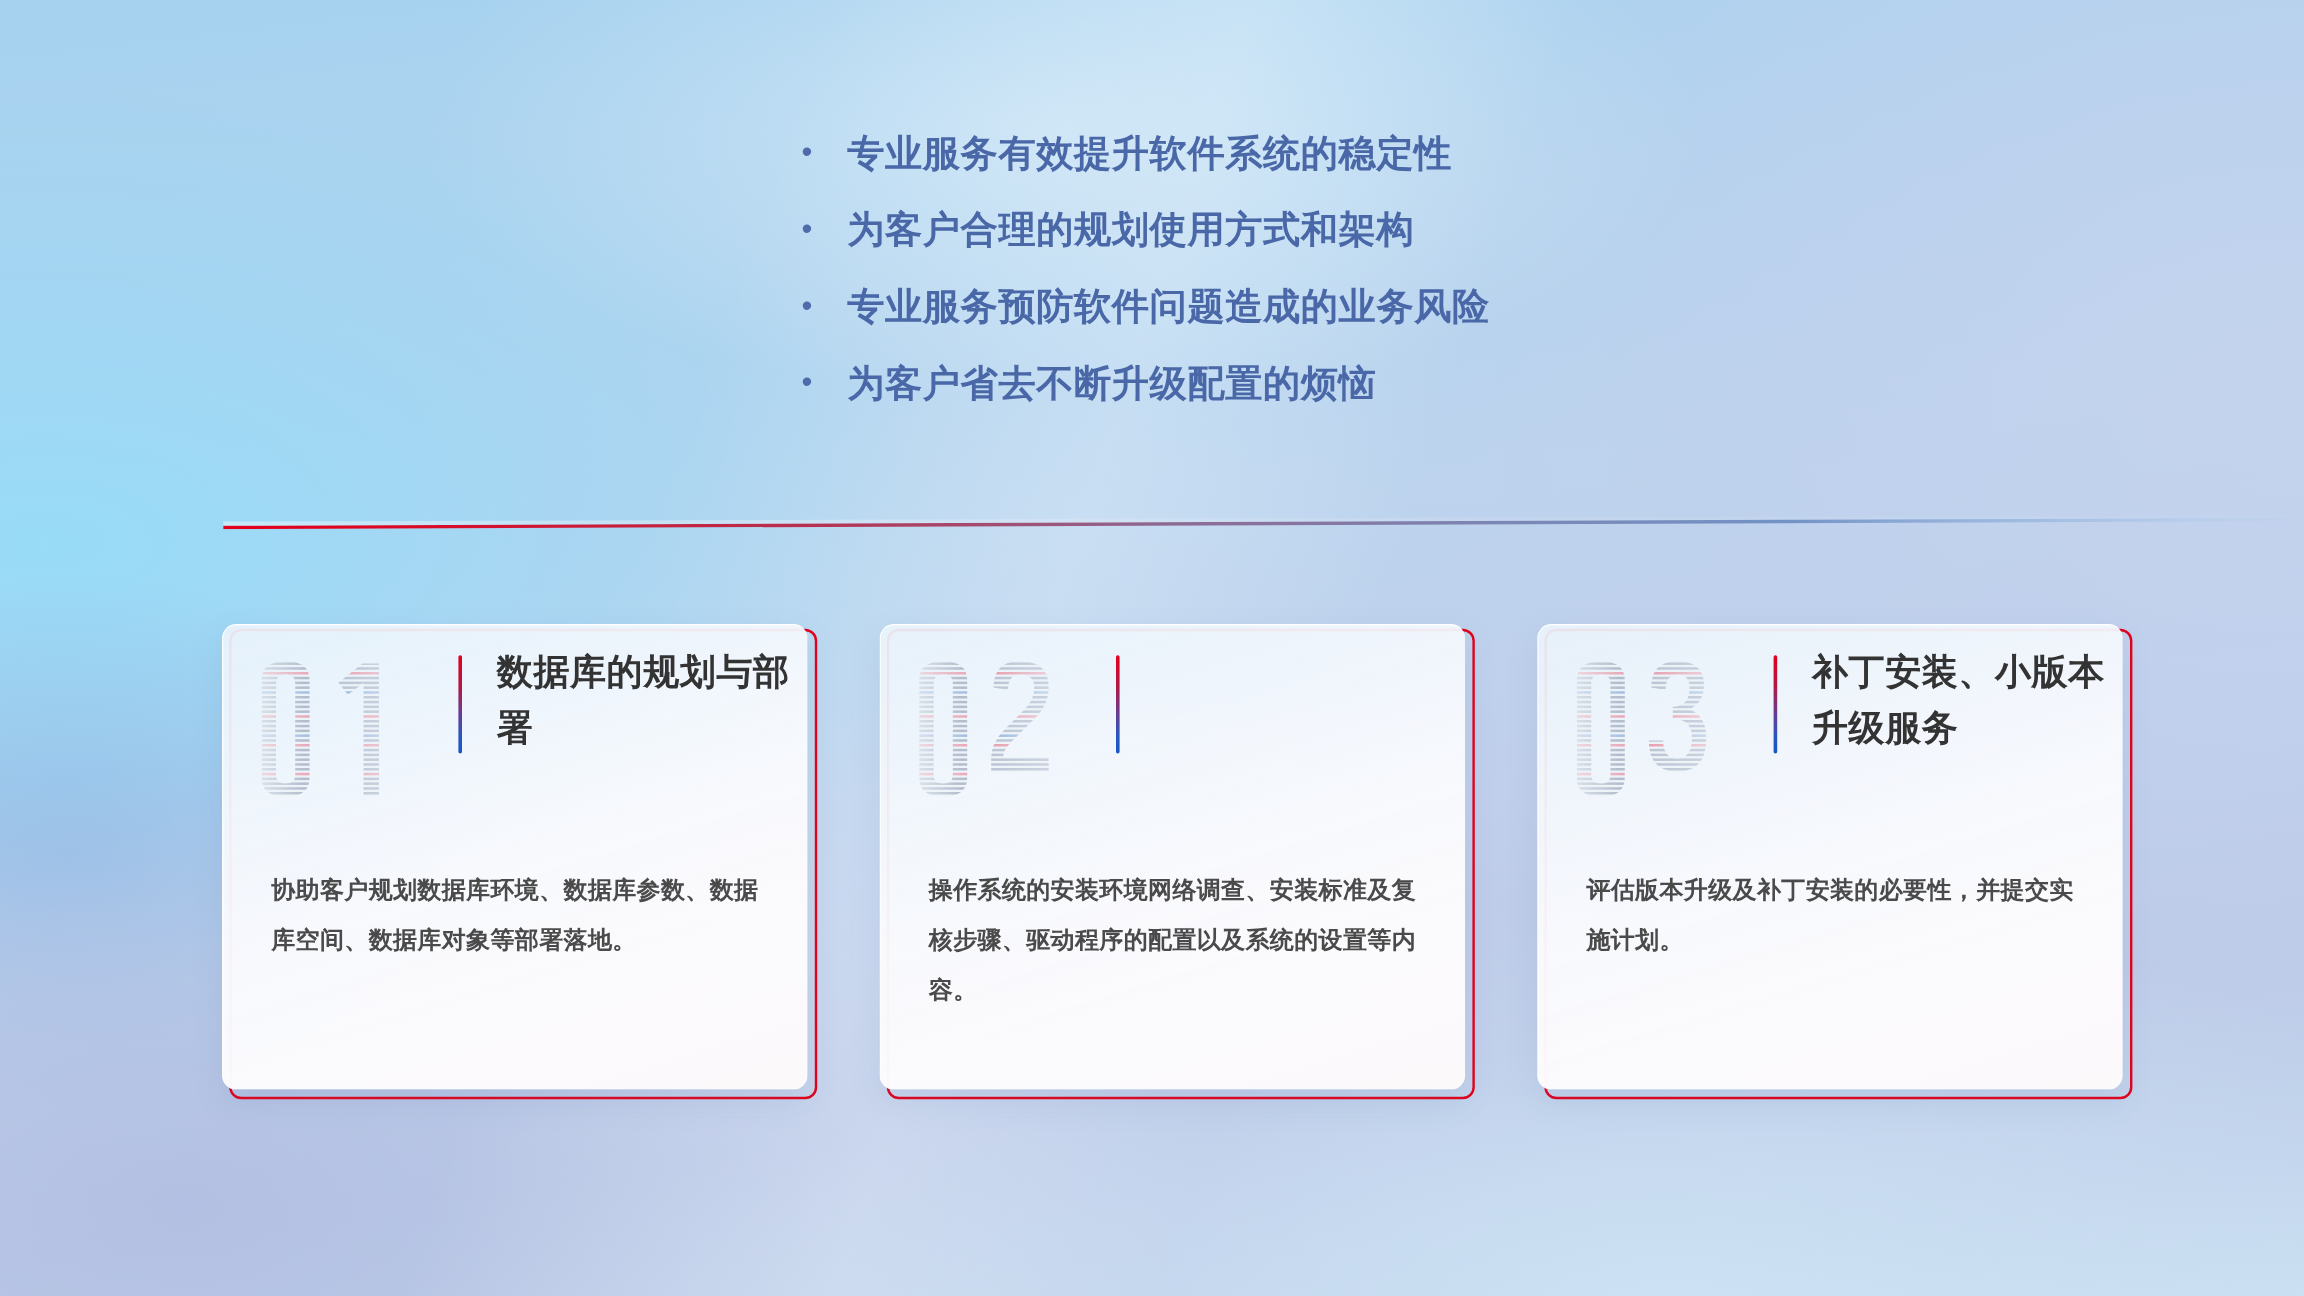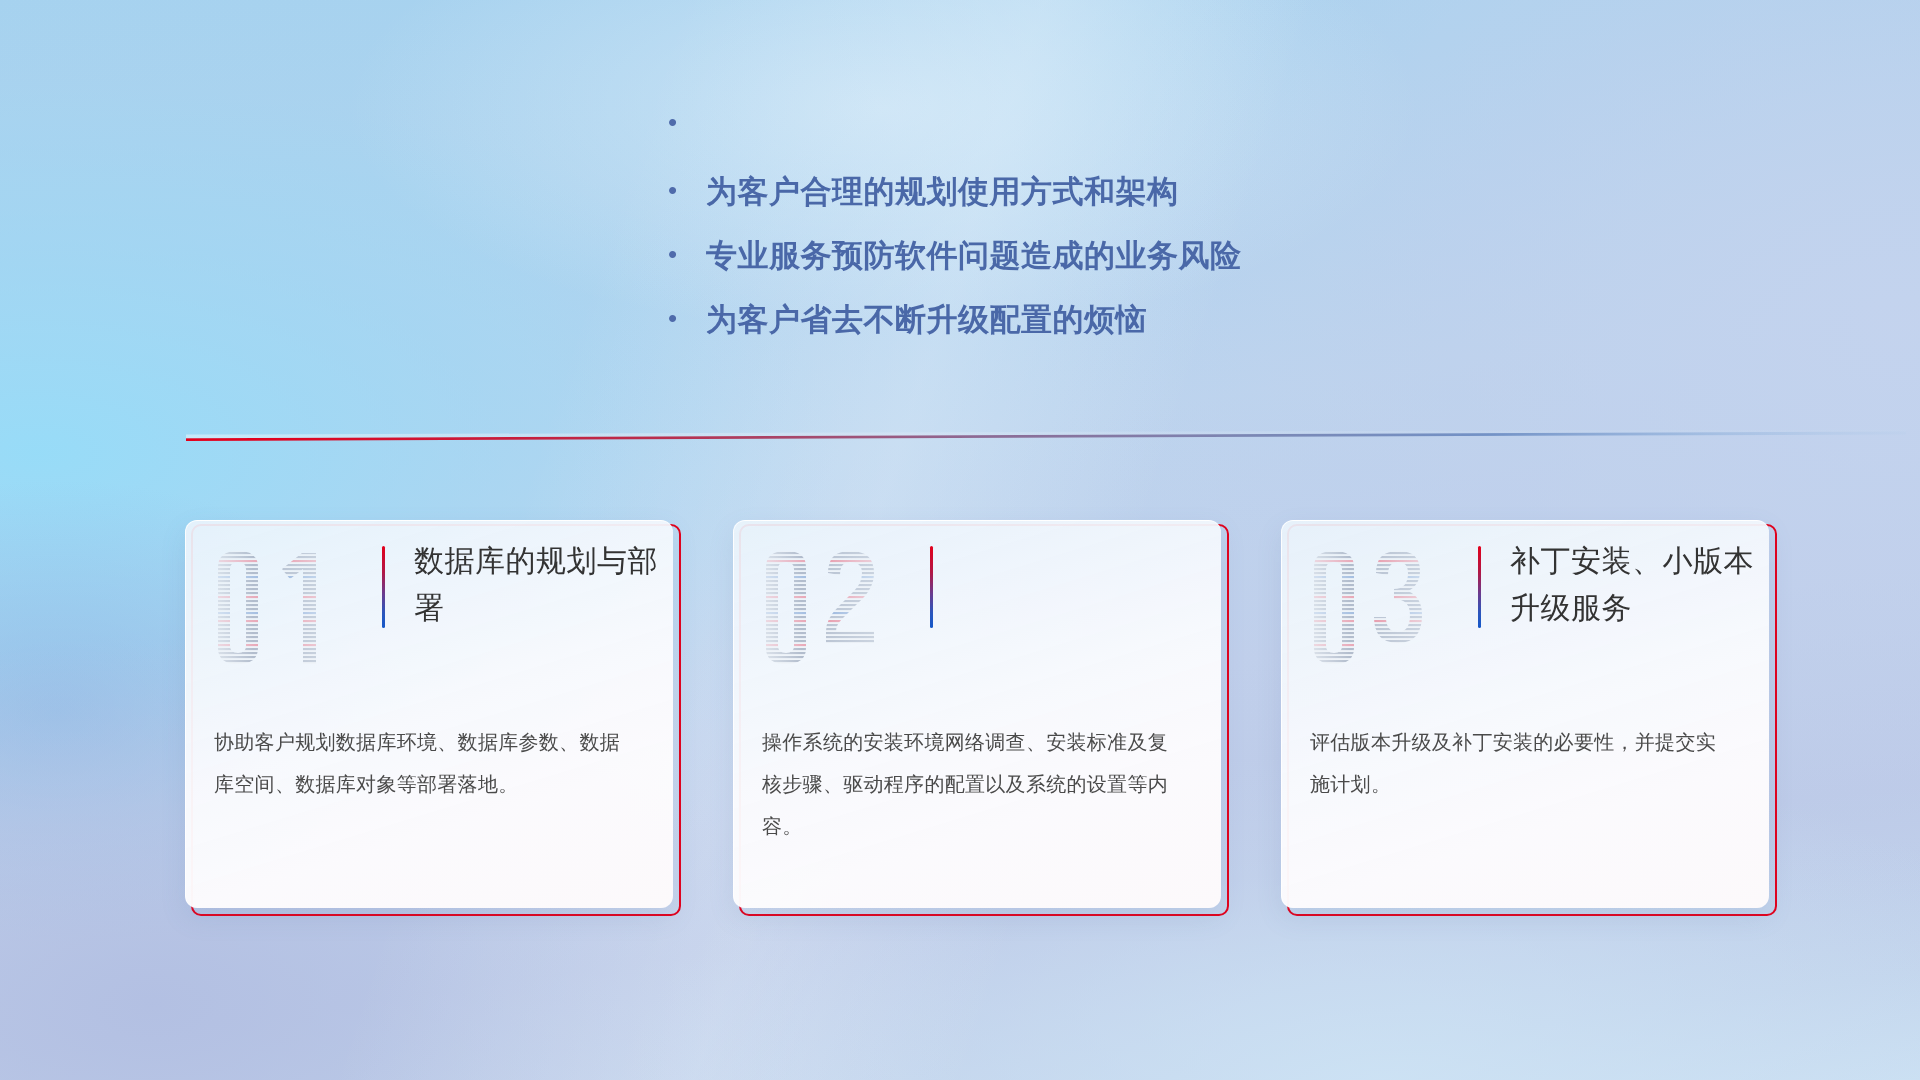--- a/index.html
+++ b/index.html
@@ -181,51 +181,52 @@
     border-radius:2px;
   }
   .card-title{
     position:absolute;
     left:228px; top:16px;
     width:248px;
     font-size:30px;
     line-height:47px;
     color:#333333;
     letter-spacing:.5px;
-    font-weight:400;
+    font-weight:700;
   }
   .card-body{
     position:absolute;
-    left:28px; top:200px;
+    left:40px; top:200px;
     width:420px;
     font-size:20px;
     line-height:42px;
     color:#4a4a4a;
     letter-spacing:.3px;
-    font-weight:400;
+    font-weight:700;
   }
 </style>
 </head>
 <body>
 
 <div id="slide">
 
   <div class="bg-layer bg-base"></div>
   <div class="bg-layer bg-glow-peri"></div>
   <div class="bg-layer bg-glow-cyan"></div>
   <div class="bg-layer bg-blotch"></div>
   <div class="bg-layer bg-glow-lav"></div>
   <div class="bg-layer bg-glow-pale"></div>
   <div class="bg-layer bg-glow-white"></div>
   <div class="bg-layer bg-streak"></div>
 
   <div id="bullets">
 
     <div class="bullet-row">
       <span class="bullet-dot">•</span>
+      <span class="bullet-text">专业服务有效提升软件系统的稳定性</span>
     </div>
 
     <div class="bullet-row">
       <span class="bullet-dot">•</span>
       <span class="bullet-text">为客户合理的规划使用方式和架构</span>
     </div>
 
     <div class="bullet-row">
       <span class="bullet-dot">•</span>
       <span class="bullet-text">专业服务预防软件问题造成的业务风险</span>

